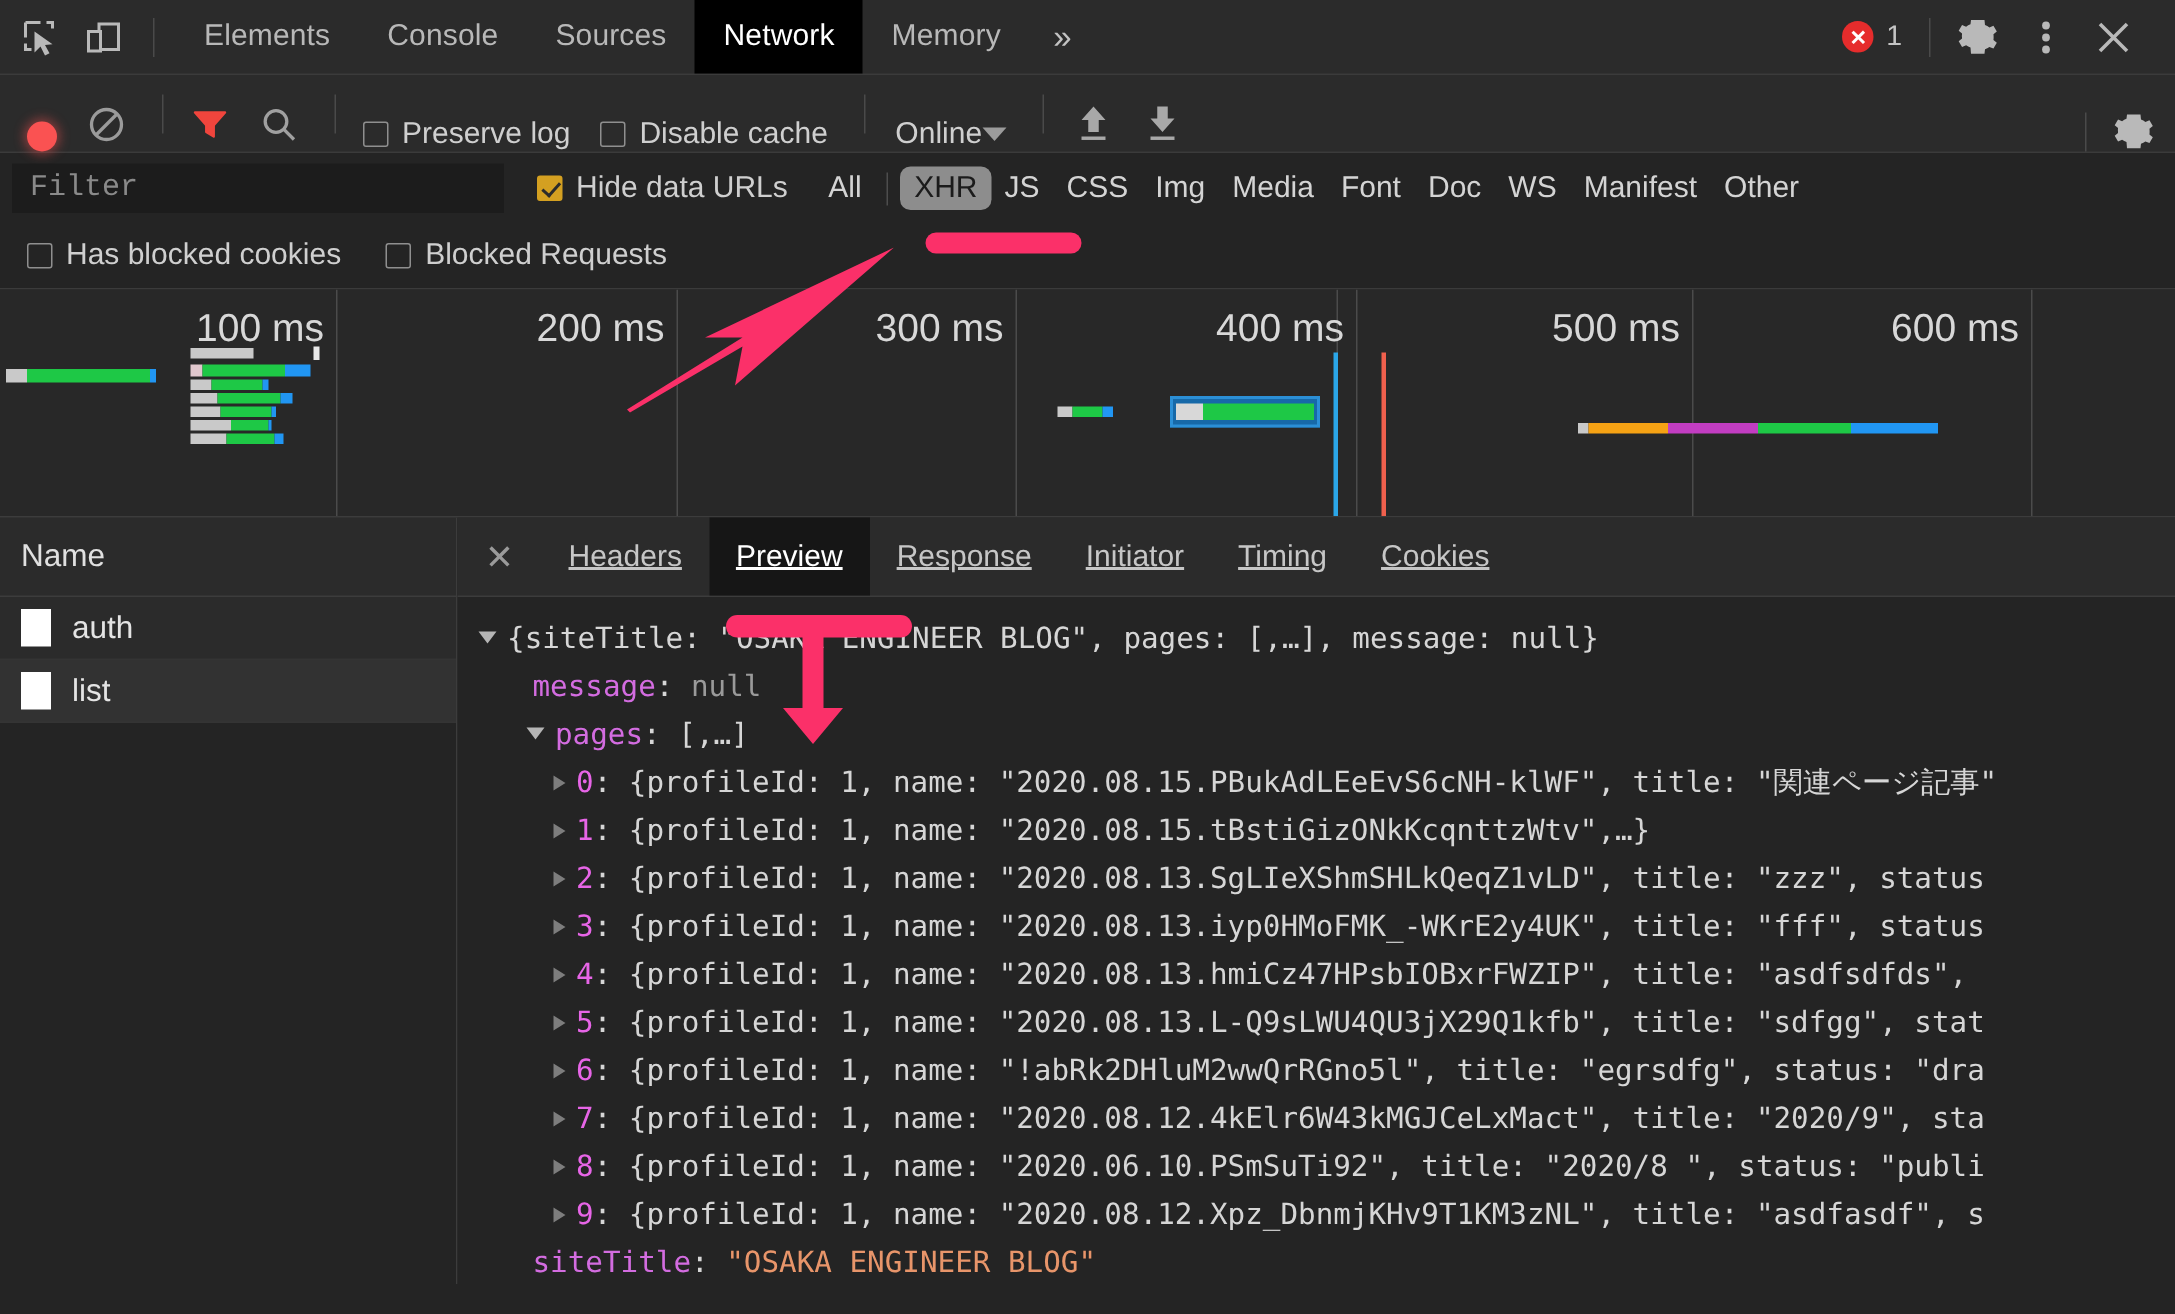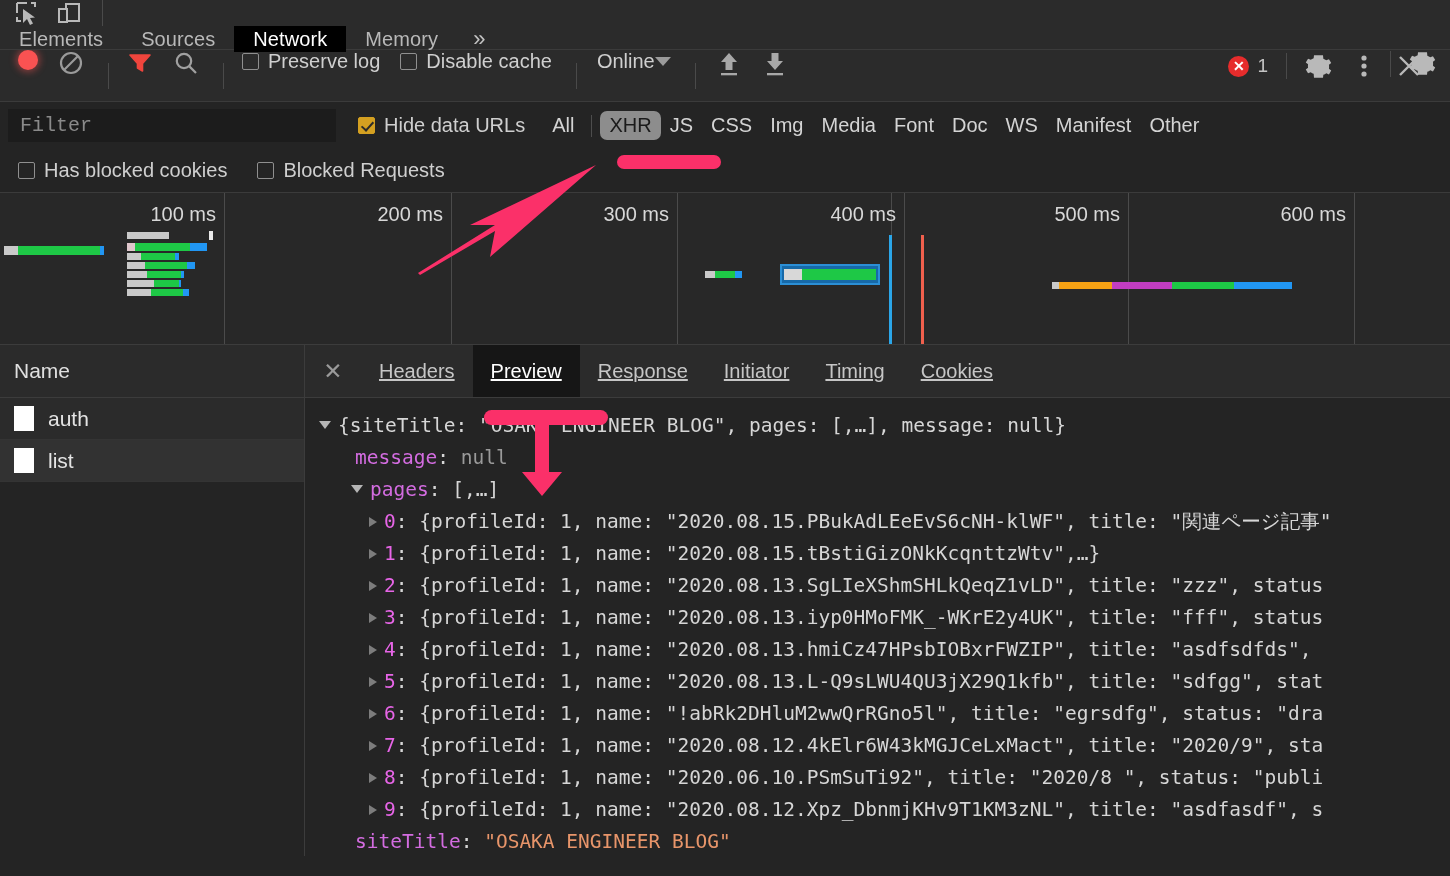--- a/index.html
+++ b/index.html
@@ -13,21 +13,20 @@
   body { position: relative; }
 
   
   .devtools-tabbar {
     height: 50px;
     background: #2b2b2b;
     display: flex;
     align-items: stretch;
     border-bottom: 1px solid #3b3b3b;
     position: relative;
-    flex-direction: column;
   }
   .tool-icons {
     display: flex; align-items: center;
     padding: 0 10px 0 14px;
     gap: 16px;
   }
   .icn { display: inline-flex; align-items: center; justify-content: center; }
   .vsep { width: 1px; height: 26px; background: #4a4a4a; align-self: center; margin: 0 4px; }
 
   .maintabs { display: flex; align-items: stretch; }
@@ -55,21 +54,21 @@
     display: flex; align-items: center; justify-content: center;
     line-height: 1;
   }
   .err-count { font-size: 19px; color: #c4c4c4; }
   .rightbtn { padding: 0 14px; display: flex; align-items: center; }
 
   
   .net-toolbar {
     height: 52px;
     background: #2b2b2b;
-    display: flex; align-items: flex-start;
+    display: flex; align-items: flex-end;
     border-bottom: 1px solid #3b3b3b;
     padding-left: 18px;
   }
   .rec-dot {
     width: 20px; height: 20px; border-radius: 50%;
     background: #fa5252;
     box-shadow: 0 0 7px 2px rgba(250,82,82,0.45);
   }
   .tb-item { display: flex; align-items: center; margin-right: 20px; }
   .chk {
@@ -141,21 +140,21 @@
   }
   .ov-grid { position: absolute; inset: 0; }
   .ov-div {
     position: absolute; top: 0; bottom: 0;
     width: 1px; background: #4b4b4b;
   }
   .ov-lbl {
     position: absolute; top: 10px;
     transform: translateX(-100%);
     padding-right: 8px;
-    font-size: 20px; color: #d8d8d8;
+    font-size: 26px; color: #d8d8d8;
     white-space: nowrap;
   }
   .ov-bar { position: absolute; height: 9px; }
   .seg { position: absolute; top: 0; height: 100%; }
   .ov-vline { position: absolute; top: 42px; bottom: 0; width: 3px; }
   .ov-left-dim, .ov-right-dim {
     position: absolute; top: 0; bottom: 0;
     background: rgba(0,0,0,0.18);
   }
 
@@ -276,20 +275,23 @@
         <rect x="10" y="4" width="13" height="17" stroke="#b9b9b9" stroke-width="2" fill="none"></rect>
         <rect x="3" y="9" width="8" height="13" stroke="#b9b9b9" stroke-width="2" fill="#2b2b2b"></rect>
       </svg>
     </span>
     <span class="vsep"></span>
   </div>
 
   <div class="maintabs">
     <div class="maintab">
         <span>Elements</span>
+      </div>
+    <div class="maintab">
+        <span>Console</span>
       </div>
     <div class="maintab">
         <span>Sources</span>
       </div>
     <div class="maintab active">
         <span>Network</span>
       </div>
     <div class="maintab">
         <span>Memory</span>
       </div>

